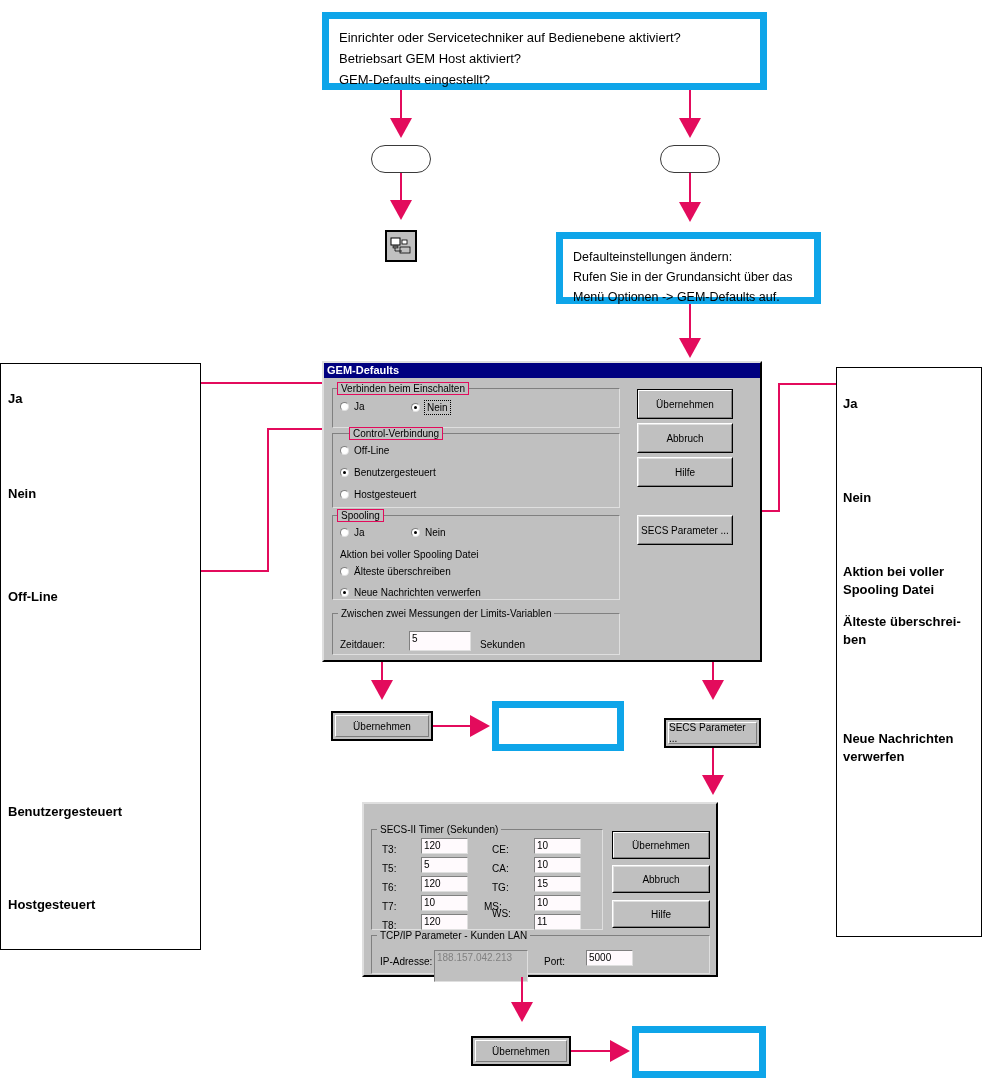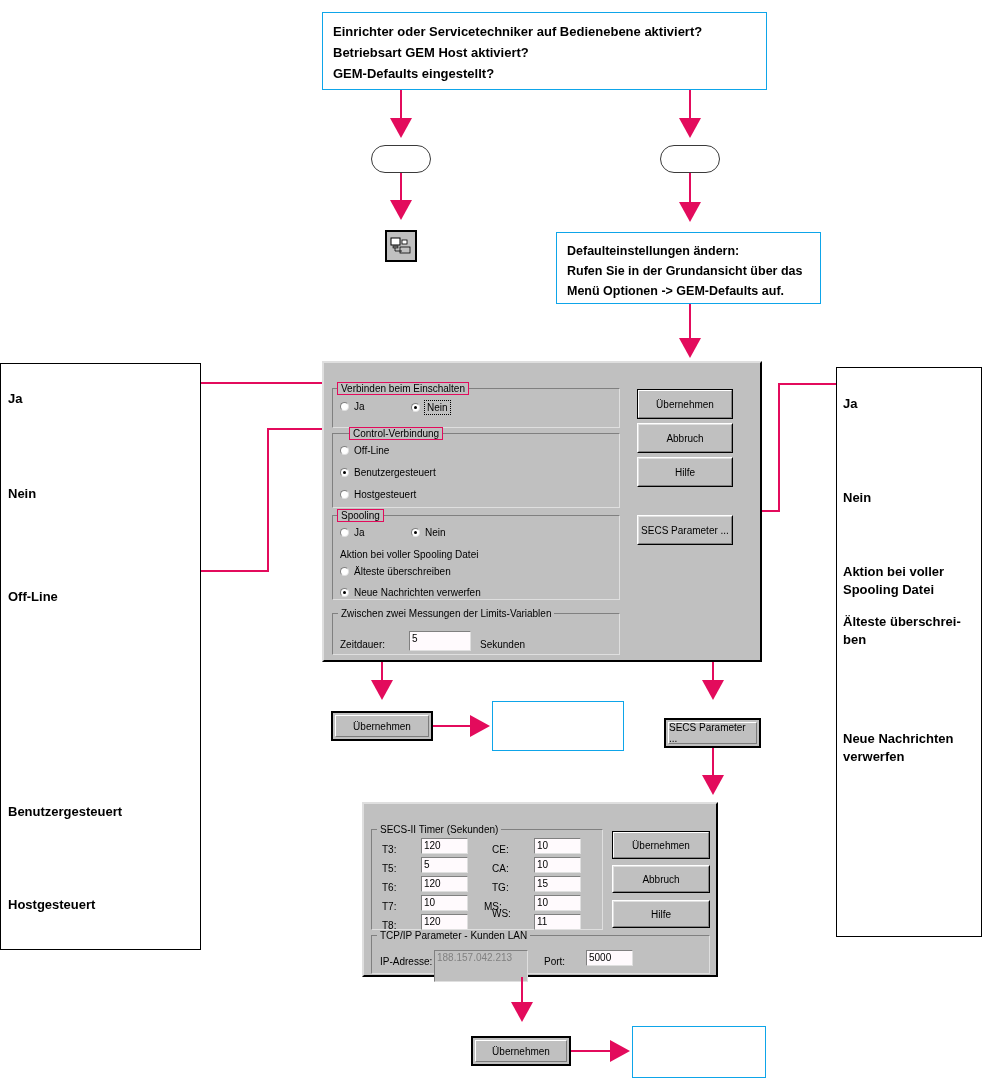--- a/index.html
+++ b/index.html
@@ -12,23 +12,23 @@
     position: relative;
     overflow: hidden;
     font-family: "Liberation Sans", sans-serif;
     -webkit-font-smoothing: none;
   }
 
   
   .fbox {
     position: absolute;
     background: #ffffff;
-    border: 1px solid #0ea5e9;
-    box-sizing: border-box;
-    font-weight: bold;
+    border: 7px solid #0ea5e9;
+    box-sizing: border-box;
+    font-weight: normal;
     font-size: 13px;
     color: #000000;
     line-height: 21px;
     padding: 8px 10px 8px 10px;
     white-space: pre-line;
   }
   .fbox-empty { padding: 0; }
 
   
   .panel {
@@ -296,20 +296,23 @@
 ben</div>
 <div class="panel-label" style="left:843px; top:730px; white-space:pre-line;">Neue Nachrichten
 verwerfen</div>
 
 <div class="conn conn-h" style="left:778px; top:383px; width:58px;"></div>
 <div class="conn conn-v" style="left:778px; top:383px; height:128px;"></div>
 <div class="conn conn-h" style="left:370px; top:510px; width:410px;"></div>
 
 <div class="dialog" style="left:322px; top:361px; width:440px; height:301px;">
 
+  <div class="titlebar tb-navy">
+    <span>GEM-Defaults</span>
+  </div>
 
   <div class="groupbox" style="left:8px; top:25px; width:288px; height:40px;"></div>
   <div class="grouplabel hl" style="left:14px; top:20px;">Verbinden beim Einschalten</div>
 
   <div class="radio" style="left:16px; top:38px;">
     <span class="dot"></span>
     <span class="rlabel">Ja</span>
   </div>
   <div class="radio checked focus" style="left:87px; top:38px;">
     <span class="dot"></span>

